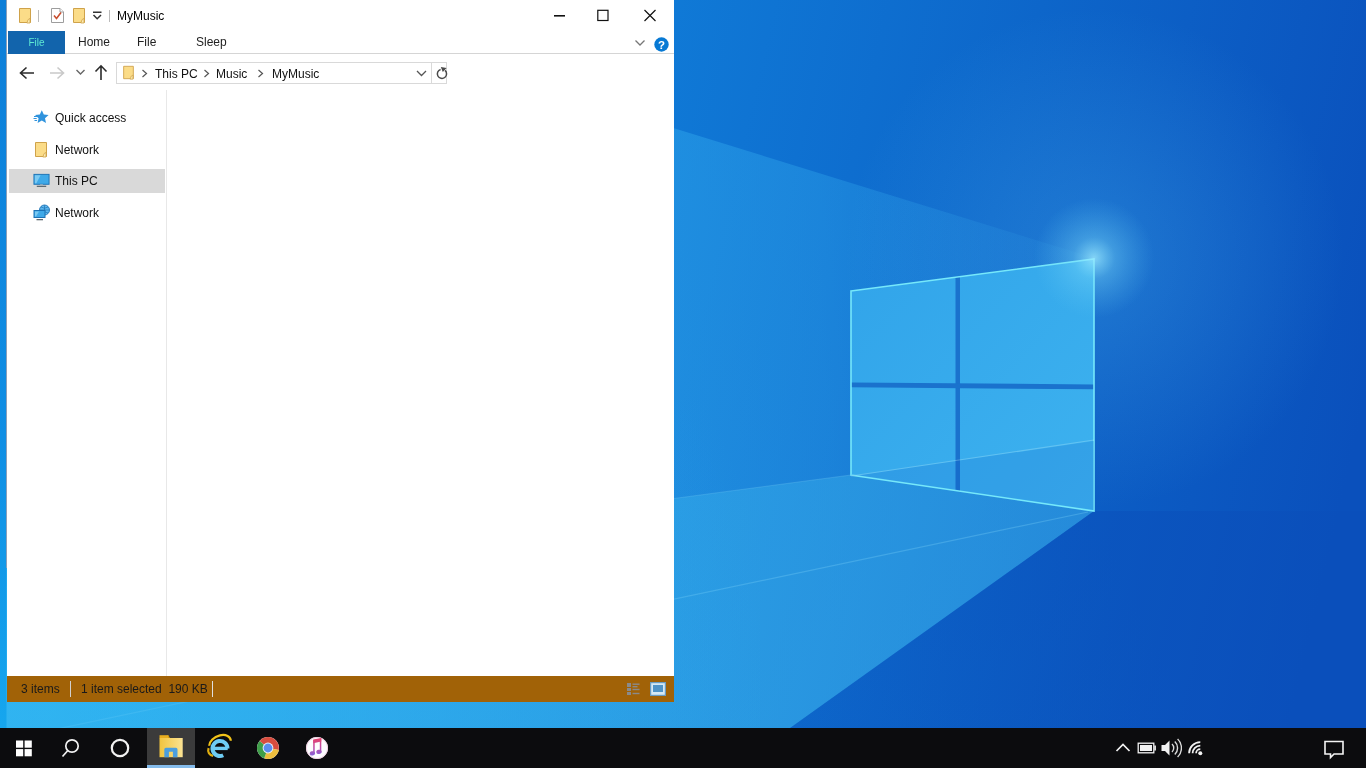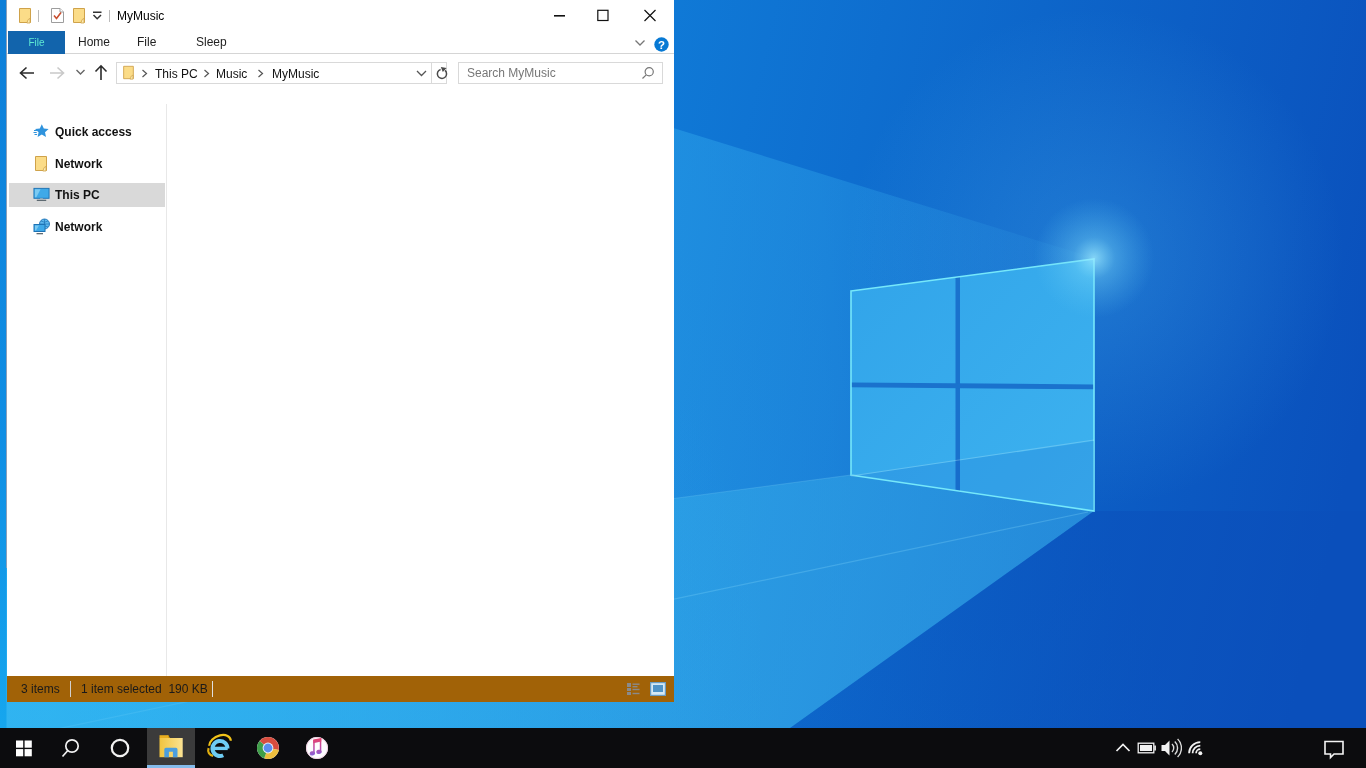--- a/index.html
+++ b/index.html
@@ -16,21 +16,21 @@
 
 #tabrow { position:absolute; left:0; top:31px; width:100%; height:23px; background:#fff; border-bottom:1px solid #d5d5d5; }
 #filetab { position:absolute; left:1px; top:0; width:57px; height:23px; background:#1264ac; color:#5eead4; font-size:10px; text-align:center; line-height:23px; }
 .tab { position:absolute; top:0; height:23px; font-size:12px; color:#222; line-height:23px; }
 
 #addrrow { position:absolute; left:0; top:55px; width:100%; height:35px; background:#fff; }
 #addrbox { position:absolute; left:109px; top:7px; width:331px; height:22px; border:1px solid #d9d9d9; background:#fff; }
 #searchbox { position:absolute; left:451px; top:7px; width:205px; height:22px; border:1px solid #d9d9d9; background:#fff; }
 .crumb { position:absolute; top:4px; font-size:12px; color:#111; }
 
-#content { position:absolute; left:0; top:104px; width:100%; height:586px; background:#fff;font-weight:bold; }
+#content { position:absolute; left:0; top:90px; width:100%; height:586px; background:#fff; }
 #sidebar { position:absolute; left:0; top:0; width:160px; height:100%; border-right:1px solid #e8e8e8; }
 .sbrow { position:absolute; left:2px; width:156px; height:23px; }
 .sbrow.selected { background:#d9d9d9; }
 .sbrow .lbl { position:absolute; left:46px; top:5px; font-size:12px; color:#111; }
 .sbrow svg { position:absolute; left:24px; top:3px; }
 #filelist { position:absolute; left:160px; top:0; right:0; height:100%; }
 .frow { position:absolute; left:15px; width:166px; height:19px; font-size:12px; color:#000; }
 .frow.sel { background:#cce8ff; outline:1px solid #8bc3ee; }
 .frow svg { position:absolute; left:5px; top:1px; }
 .frow .fname { position:absolute; left:23px; top:3px; white-space:nowrap; }
@@ -181,27 +181,20 @@
         <div class="crumb" style="left:155px">MyMusic</div>
         <svg style="position:absolute;left:299px;top:7px" width="11" height="8">
             <path d="M1 1 L5.5 5.5 L10 1" fill="none" stroke="#555" stroke-width="1.3"></path>
           </svg>
         <div style="position:absolute;left:314px;top:0;width:1px;height:20px;background:#d9d9d9"></div>
         <svg style="position:absolute;left:316.5px;top:2.5px" width="16" height="16" viewBox="0 0 16 16">
           <path d="M11 4.4 A 4.6 4.6 0 1 1 6.6 3.45" fill="none" stroke="#4a4a4a" stroke-width="1.5"></path>
           <polygon points="6.8,1.1 12.6,1.9 8.8,5.9" fill="#4a4a4a"></polygon>
         </svg>
       </div>
-      <div id="searchbox">
-        <div style="position:absolute;left:8px;top:3px;font-size:12px;color:#777">Search MyMusic</div>
-        <svg style="position:absolute;left:182px;top:3px" width="14" height="14" viewBox="0 0 14 14">
-          <circle cx="8.2" cy="5.8" r="4.1" fill="none" stroke="#777" stroke-width="1.2"></circle>
-          <path d="M5.2 8.8 L1.5 12.5" stroke="#777" stroke-width="1.2"></path>
-        </svg>
-      </div>
     </div>
     <div id="content">
       <div id="sidebar">
         <div class="sbrow" style="top:16px">
           <svg width="17" height="17" viewBox="0 0 17 17">
             <path d="M8.8 1.2 L10.8 5.6 L15.6 6.1 L12 9.3 L13 14 L8.8 11.6 L4.6 14 L5.6 9.3 L2 6.1 L6.8 5.6 Z" fill="#2f93dd"></path>
             <path d="M1 7.5 h3 M0.5 9.5 h3.2 M1.5 11.5 h2.6" stroke="#2f93dd" stroke-width="1.1"></path>
           </svg>
           <div class="lbl">Quick access</div>
         </div>

